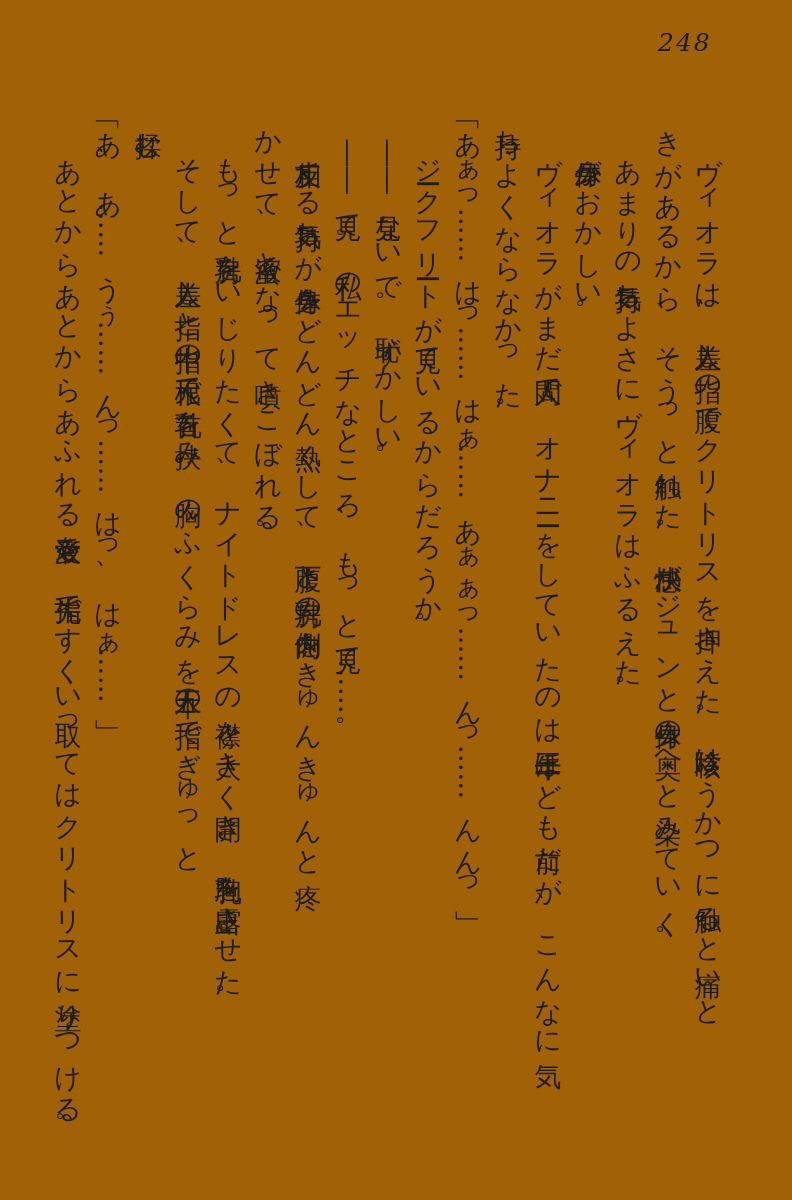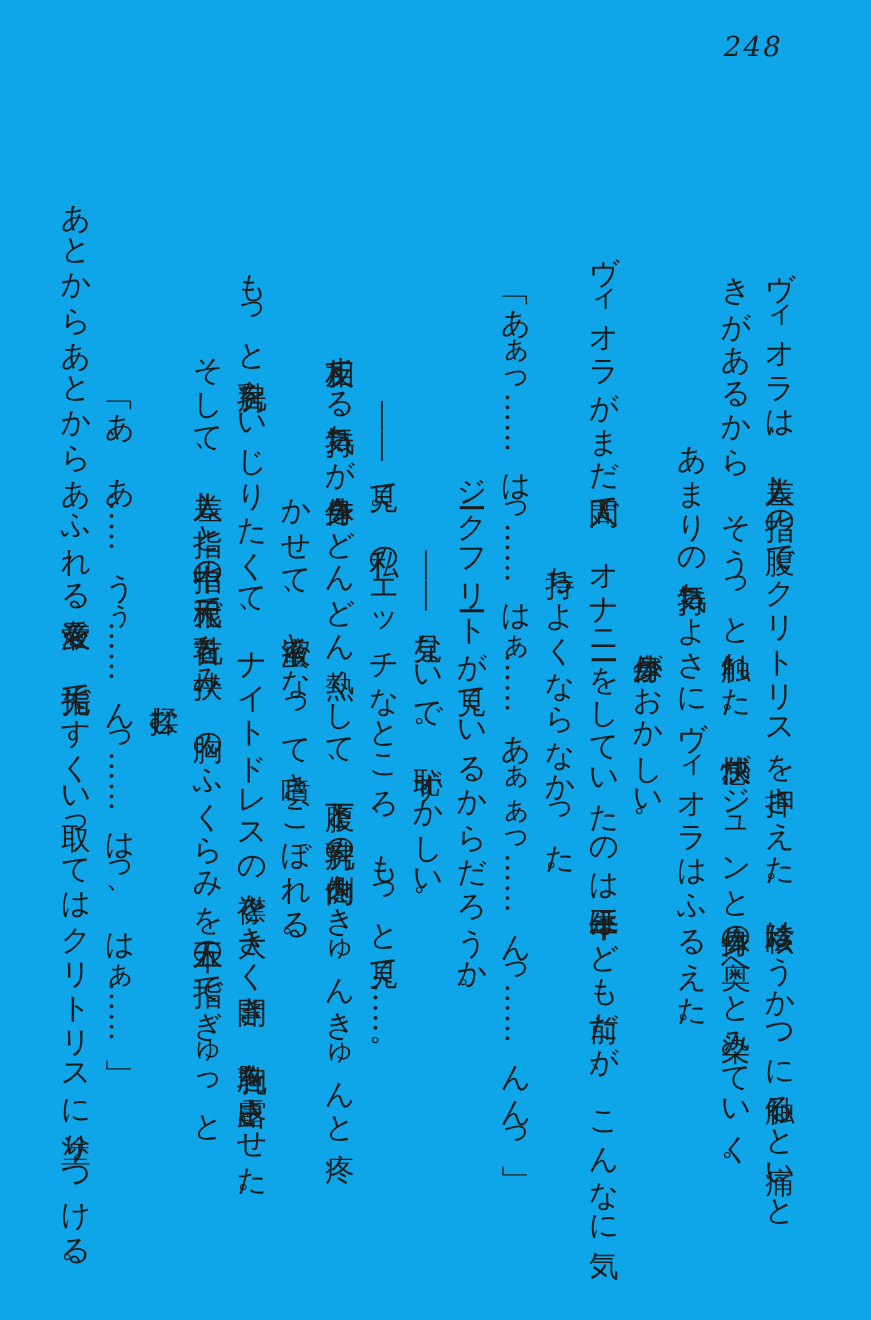--- a/index.html
+++ b/index.html
@@ -40,21 +40,21 @@
     margin: 0;
     padding: 0;
   }
   .line {
     white-space: pre; 
   }
 </style>
 </head>
 <body style="background: rgb(252, 252, 252);">
 
-<div class="page" style="background: #0ea5e9; color: rgb(28, 28, 28); text-align: center;">
+<div class="page" style="background: #a16207; color: rgb(28, 28, 28);">
   <div class="page-number">248</div>
   <div class="text-block">
       <div class="paragraph">
         <div class="line">　ヴィオラは、人差し指の腹でクリトリスを押さえた。陰核はうかつに触ると痛いと</div>
         <div class="line">きがあるから、そうっと触れた。快感がジュンと身体の奥へと染みていく。</div>
       </div>
       <div class="paragraph">
         <div class="line">　あまりの気持ちよさにヴィオラはふるえた。</div>
       </div>
       <div class="paragraph">

